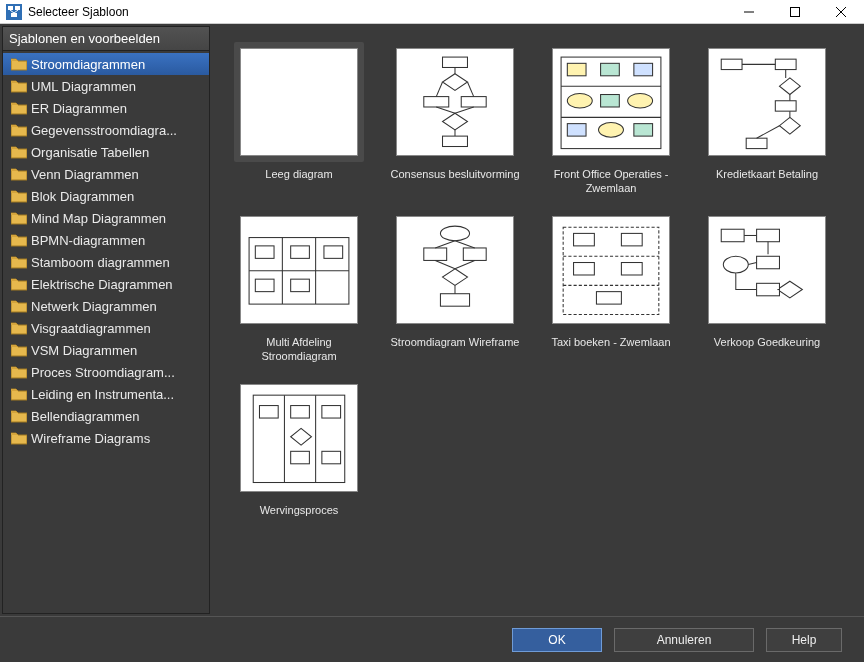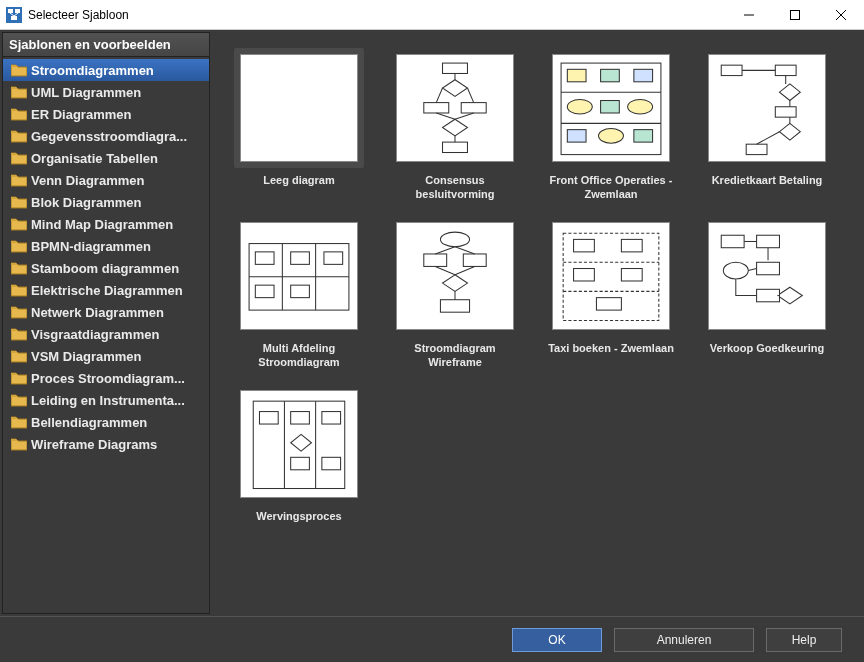--- a/index.html
+++ b/index.html
@@ -8,21 +8,21 @@
     font-size: 12px;
     background: #3a3a3a;
     color: #e0e0e0;
     width: 864px;
     height: 662px;
     overflow: hidden;
     display: flex;
     flex-direction: column;
   }
   .titlebar {
-    height: 30px;
+    height: 24px;
     background: #fff;
     color: #000;
     display: flex;
     align-items: center;
     padding-left: 6px;
     border-bottom: 1px solid #ccc;
   }
   .titlebar .app-icon {
     width: 16px; height: 16px;
     margin-right: 6px;
@@ -36,21 +36,20 @@
     width: 46px; height: 30px;
     display: flex; align-items: center; justify-content: center;
     color: #000;
   }
 
   .content {
     flex: 1;
     display: flex;
     background: #3a3a3a;
     min-height: 0;
-    font-weight: bold;
   }
   .sidebar {
     width: 208px;
     background: #3a3a3a;
     border: 1px solid #222;
     display: flex;
     flex-direction: column;
     margin: 2px 0 2px 2px;
   }
   .sidebar-header {

